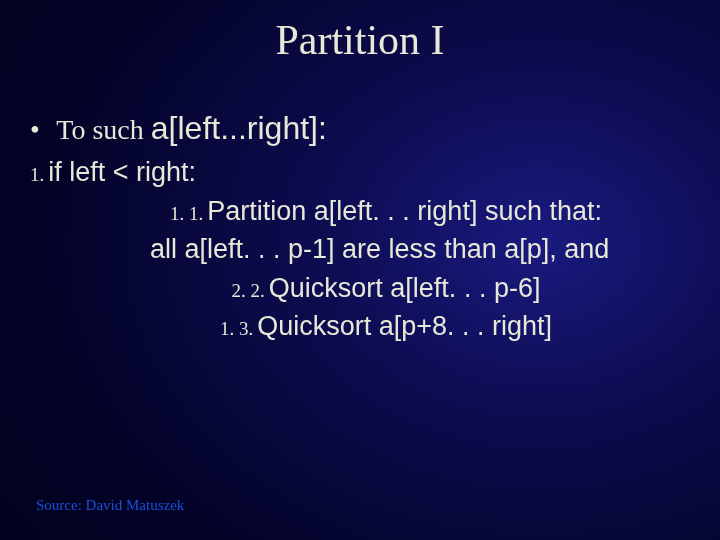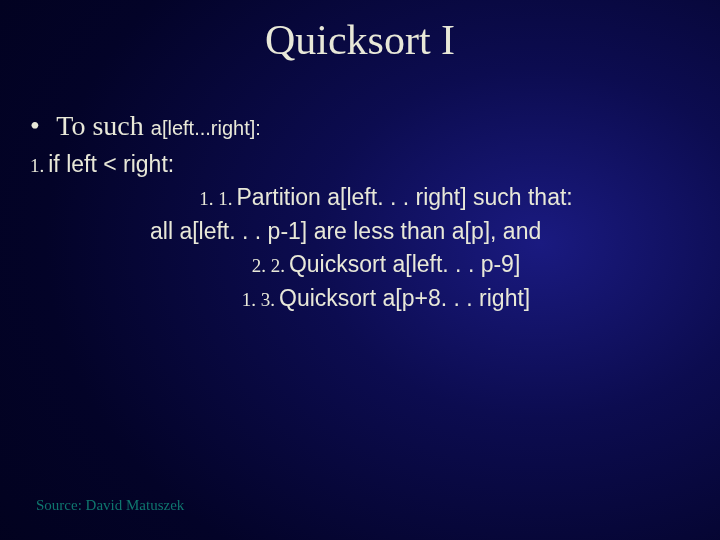--- a/index.html
+++ b/index.html
@@ -29,72 +29,72 @@
   .bullet-row {
     font-size: 28px;
     font-family: "Times New Roman", Times, serif;
     margin-bottom: 8px;
   }
   .bullet-row .dot {
     margin-right: 10px;
   }
   .sans {
     font-family: Verdana, Arial, sans-serif;
-    font-size: 23px;
+    font-size: 27px;
   }
   .num {
     font-family: "Times New Roman", Times, serif;
     font-size: 19px;
   }
   .line {
     margin-top: 4px;
     line-height: 1.28;
   }
   .l1 { padding-left: 0px; }
   .l2 { padding-left: 42px; text-align: center; }
   .l3 { padding-left: 120px; }
   .footer {
     position: absolute;
     left: 36px;
     bottom: 26px;
     font-family: "Times New Roman", Times, serif;
     font-size: 15px;
-    color: #0f766e;
+    color: #1d4ed8;
   }
 </style>
 </head>
 <body>
 
-<div class="title">Quicksort I</div>
+<div class="title">Partition I</div>
 
 <div class="content">
 
   <div class="bullet-row">
     <span class="dot">•</span>
-    <span>To such </span><span class="sans" style="font-size:20px;">a[left...right]:</span>
+    <span>To such </span><span class="sans" style="font-size:32px;">a[left...right]:</span>
   </div>
 
   <div class="line l1">
     <span class="num">1.</span>
     <span class="sans">if left &lt; right:</span>
   </div>
 
   <div class="line l2">
     <span class="num">1. 1.</span>
     <span class="sans">Partition a[left. . . right] such that:</span>
   </div>
 
   <div class="line l3">
     <span class="sans">all a[left. . . p-1] are less than a[p], and</span>
   </div>
 
 
   <div class="line l2">
     <span class="num">2. 2.</span>
-    <span class="sans">Quicksort a[left. . . p-9]</span>
+    <span class="sans">Quicksort a[left. . . p-6]</span>
   </div>
 
   <div class="line l2">
     <span class="num">1. 3.</span>
     <span class="sans">Quicksort a[p+8. . . right]</span>
   </div>
 
 
 </div>
 

